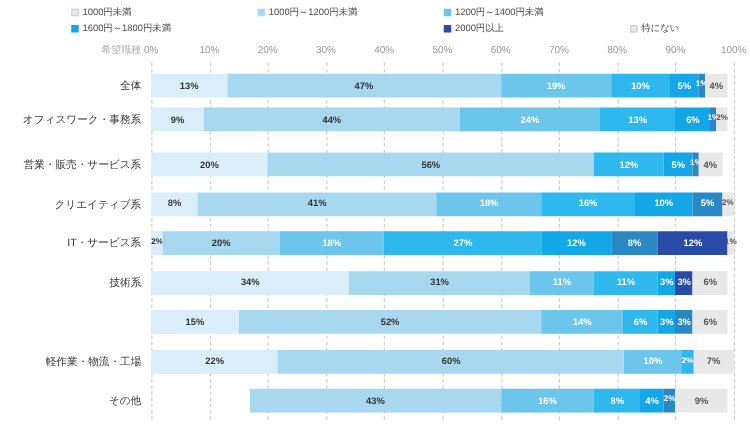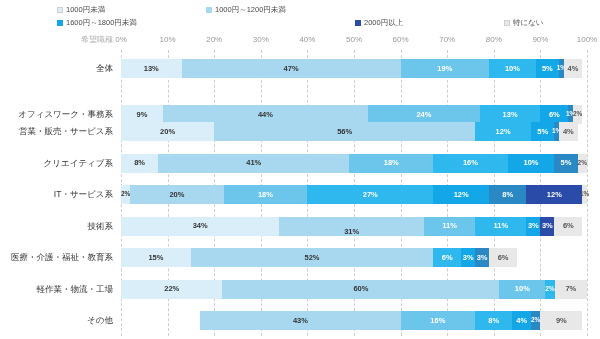--- a/index.html
+++ b/index.html
@@ -134,20 +134,24 @@
 <div id="chart-root">
 
   <div id="legend">
       <div class="legend-item lg-c0 lg-r0">
         <span class="legend-swatch" style="background: rgb(218, 238, 249); border: 1px solid rgb(208, 208, 208);"></span>
         <span class="legend-label">1000円未満</span>
       </div>
       <div class="legend-item lg-c1 lg-r0">
         <span class="legend-swatch" style="background: rgb(168, 216, 240);"></span>
         <span class="legend-label">1000円～1200円未満</span>
+      </div>
+      <div class="legend-item lg-c2 lg-r0">
+        <span class="legend-swatch" style="background: rgb(108, 198, 236);"></span>
+        <span class="legend-label">1200円～1400円未満</span>
       </div>
       <div class="legend-item lg-c0 lg-r1">
         <span class="legend-swatch" style="background: rgb(19, 167, 232);"></span>
         <span class="legend-label">1600円～1800円未満</span>
       </div>
       <div class="legend-item lg-c2 lg-r1">
         <span class="legend-swatch" style="background: rgb(43, 75, 168);"></span>
         <span class="legend-label">2000円以上</span>
       </div>
       <div class="legend-item lg-c3 lg-r1">
@@ -203,21 +207,21 @@
           <div class="seg" title="1600円～1800円未満 5%" style="width: 5%; background: rgb(19, 167, 232); color: rgb(255, 255, 255);">
             <span class="seg-val">5%</span>
           </div>
           <div class="seg" title="1800円～2000円未満 1%" style="width: 1%; background: rgb(42, 137, 196); color: rgb(255, 255, 255);">
             <span class="seg-val" style="font-size: 6.5px;">1%</span>
           </div>
           <div class="seg" title="特にない 4%" style="width: 4%; background: rgb(232, 232, 232); color: rgb(85, 85, 85);">
             <span class="seg-val">4%</span>
           </div>
         </div>
-        <div class="bar-row" style="top: 55px;">
+        <div class="bar-row" style="top: 36px;">
           <div class="cat-label">オフィスワーク・事務系</div>
           <div class="seg" title="1000円未満 9%" style="width: 9%; background: rgb(218, 238, 249); color: rgb(51, 51, 51);">
             <span class="seg-val">9%</span>
           </div>
           <div class="seg" title="1000円～1200円未満 44%" style="width: 44%; background: rgb(168, 216, 240); color: rgb(51, 51, 51);">
             <span class="seg-val">44%</span>
           </div>
           <div class="seg" title="1200円～1400円未満 24%" style="width: 24%; background: rgb(108, 198, 236); color: rgb(255, 255, 255);">
             <span class="seg-val">24%</span>
           </div>
@@ -304,46 +308,48 @@
           </div>
           <div class="seg" title="特にない 1%" style="width: 1%; background: rgb(232, 232, 232); color: rgb(85, 85, 85);">
             <span class="seg-val" style="font-size: 6.5px;">1%</span>
           </div>
         </div>
         <div class="bar-row" style="top: 166.5px;">
           <div class="cat-label">技術系</div>
           <div class="seg" title="1000円未満 34%" style="width: 34%; background: rgb(218, 238, 249); color: rgb(51, 51, 51);">
             <span class="seg-val">34%</span>
           </div>
-          <div class="seg" title="1000円～1200円未満 31%" style="width: 31%; background: rgb(168, 216, 240); color: rgb(51, 51, 51); align-items: flex-end;">
+          <div class="seg" title="1000円～1200円未満 31%" style="width: 31%; background: rgb(168, 216, 240); color: rgb(51, 51, 51);">
             <span class="seg-val">31%</span>
           </div>
           <div class="seg" title="1200円～1400円未満 11%" style="width: 11%; background: rgb(108, 198, 236); color: rgb(255, 255, 255);">
             <span class="seg-val">11%</span>
           </div>
           <div class="seg" title="1400円～1600円未満 11%" style="width: 11%; background: rgb(46, 184, 238); color: rgb(255, 255, 255);">
             <span class="seg-val">11%</span>
           </div>
           <div class="seg" title="1600円～1800円未満 3%" style="width: 3%; background: rgb(19, 167, 232); color: rgb(255, 255, 255);">
             <span class="seg-val">3%</span>
           </div>
           <div class="seg" title="2000円以上 3%" style="width: 3%; background: rgb(43, 75, 168); color: rgb(255, 255, 255);">
             <span class="seg-val">3%</span>
           </div>
           <div class="seg" title="特にない 6%" style="width: 6%; background: rgb(232, 232, 232); color: rgb(85, 85, 85);">
             <span class="seg-val">6%</span>
           </div>
         </div>
         <div class="bar-row" style="top: 198px;">
-          <div class="cat-label">医療・介護・福祉・教育系</div>
           <div class="seg" title="1000円未満 15%" style="width: 15%; background: rgb(218, 238, 249); color: rgb(51, 51, 51);">
             <span class="seg-val">15%</span>
           </div>
           <div class="seg" title="1000円～1200円未満 52%" style="width: 52%; background: rgb(168, 216, 240); color: rgb(51, 51, 51);">
             <span class="seg-val">52%</span>
+          </div>
+          <div class="seg" title="1200円～1400円未満 14%" style="width: 14%; background: rgb(108, 198, 236); color: rgb(255, 255, 255);">
+            <span class="seg-val">14%</span>
           </div>
           <div class="seg" title="1400円～1600円未満 6%" style="width: 6%; background: rgb(46, 184, 238); color: rgb(255, 255, 255);">
             <span class="seg-val">6%</span>
           </div>
           <div class="seg" title="1600円～1800円未満 3%" style="width: 3%; background: rgb(19, 167, 232); color: rgb(255, 255, 255);">
             <span class="seg-val">3%</span>
           </div>
           <div class="seg" title="1800円～2000円未満 3%" style="width: 3%; background: rgb(42, 137, 196); color: rgb(255, 255, 255);">
             <span class="seg-val">3%</span>
           </div>

